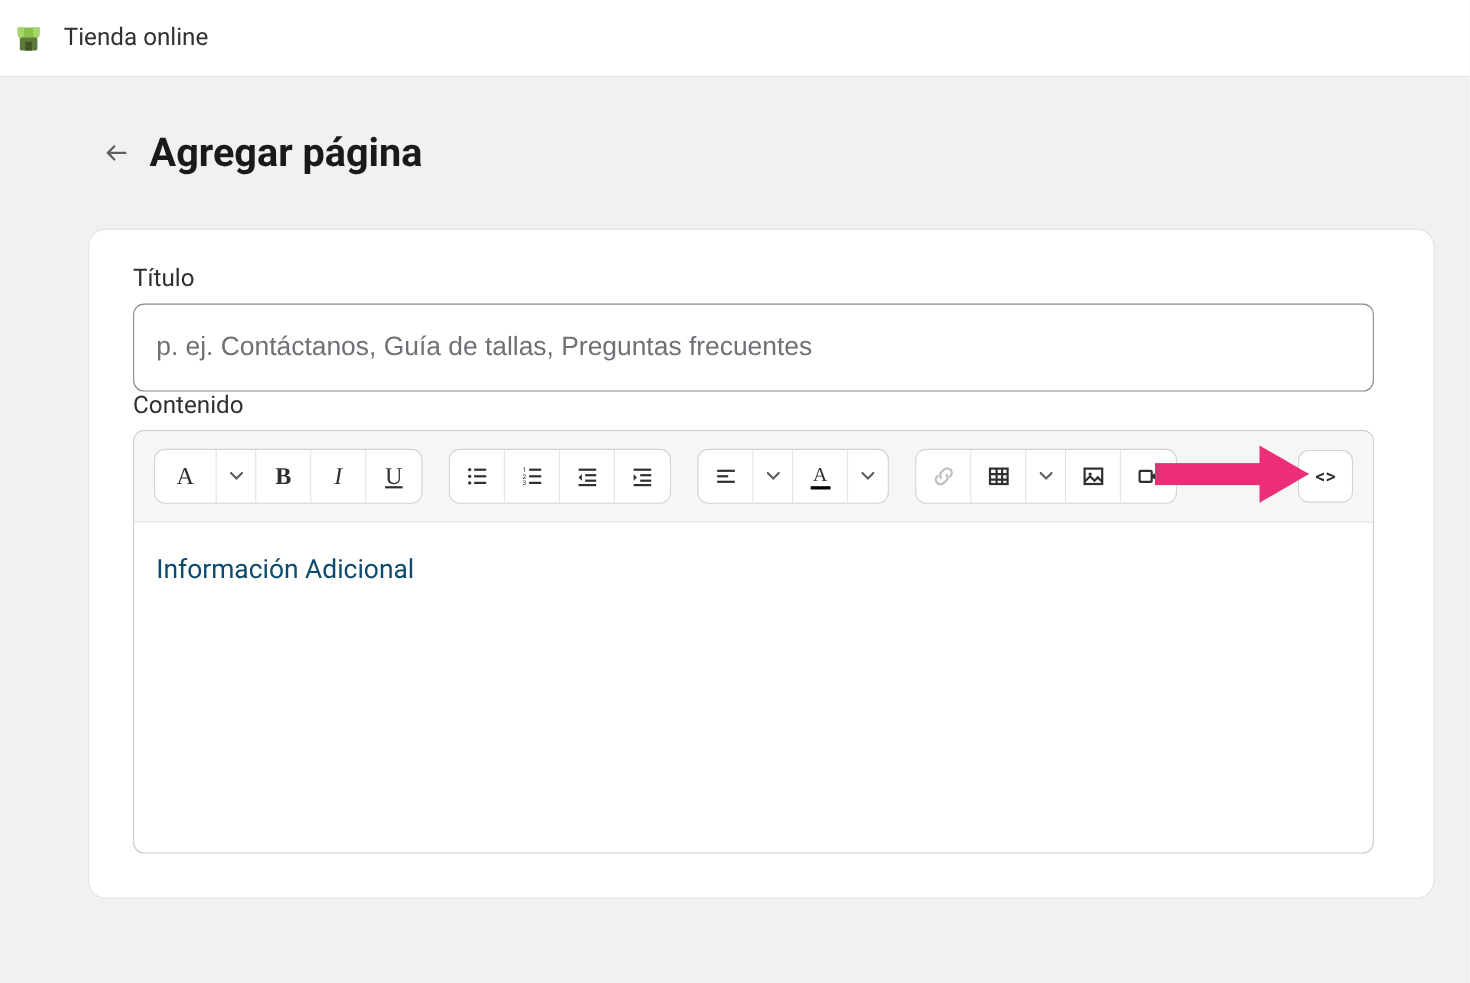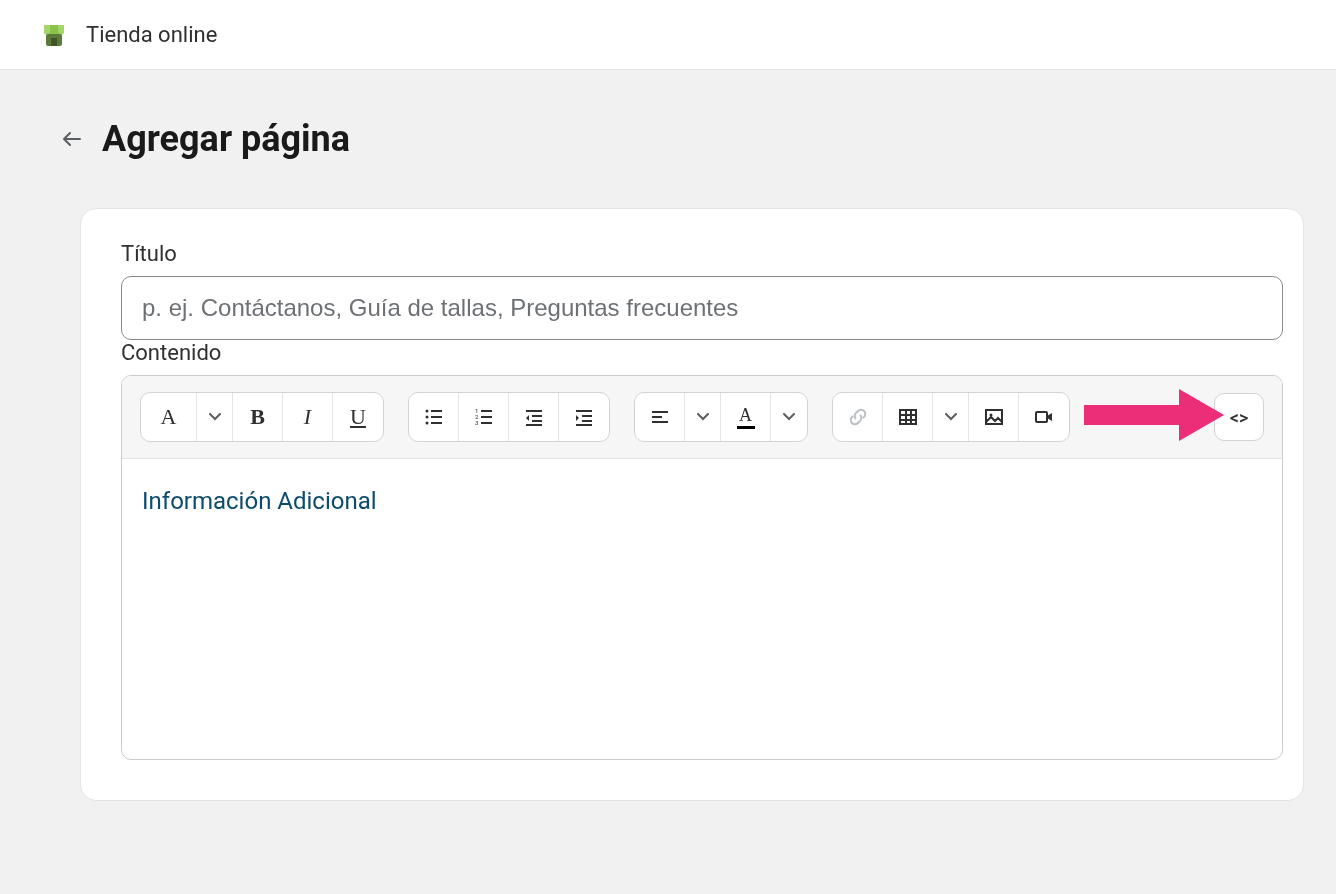--- a/index.html
+++ b/index.html
@@ -10,38 +10,38 @@
       width: 1336px;
       height: 894px;
       overflow: hidden;
     }
     
     .topbar {
       background: #ffffff;
       height: 70px;
       display: flex;
       align-items: center;
-      padding-left: 40px;
+      padding-left: 12px;
       border-bottom: 1px solid #e5e5e5;
     }
     .app-logo {
       width: 28px;
       height: 28px;
       margin-right: 18px;
     }
     .topbar-title {
       font-size: 22px;
       color: #303030;
       font-weight: 400;
     }
     
     .page-header {
       display: flex;
       align-items: center;
-      padding: 48px 0 0 54px;
+      padding: 48px 0 0 88px;
     }
     .back-arrow {
       width: 36px;
       height: 36px;
       display: flex;
       align-items: center;
       justify-content: center;
       cursor: pointer;
       margin-right: 12px;
       color: #5c5f62;
@@ -49,31 +49,31 @@
     .page-title {
       font-size: 36px;
       font-weight: 700;
       color: #1a1a1a;
     }
     
     .card {
       background: #ffffff;
       border-radius: 16px;
       margin: 48px 32px 0 80px;
-      padding: 32px 20px 40px 40px;
+      padding: 32px 54px 40px 40px;
       border: 1px solid #e3e3e3;
     }
     .field-label {
       font-size: 22px;
       color: #303030;
       margin-bottom: 10px;
     }
     .text-input {
       width: 100%;
-      height: 64px;
+      height: 80px;
       border: 1px solid #8a8a8a;
       border-radius: 10px;
       padding: 0 20px;
       font-size: 24px;
       color: #303030;
       outline: none;
     }
     .text-input::placeholder {
       color: #6d7175;
     }

